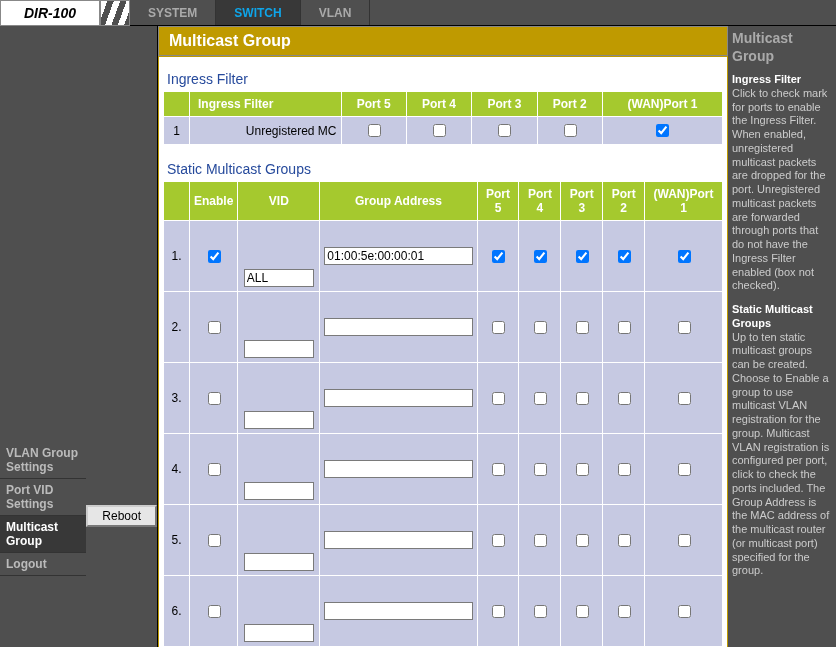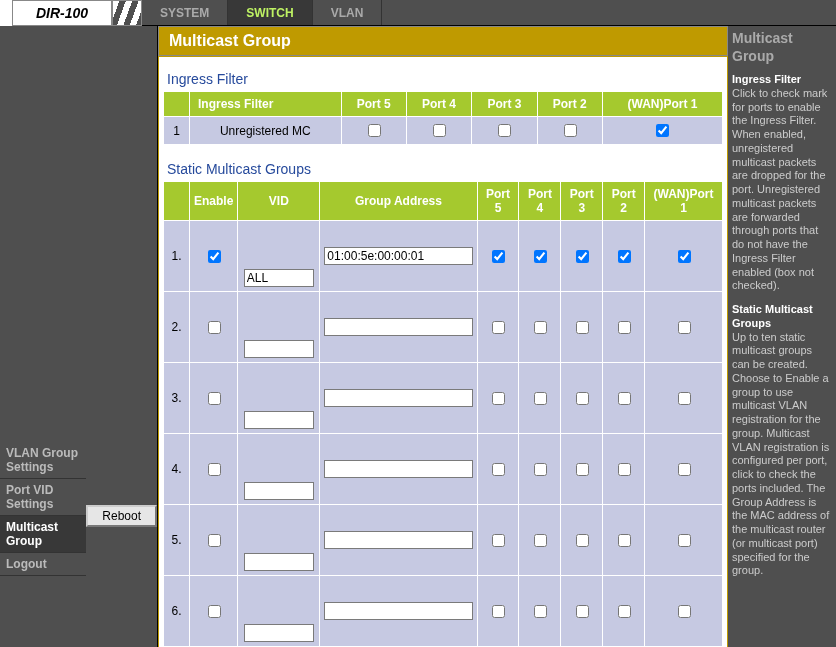--- a/index.html
+++ b/index.html
@@ -9,21 +9,20 @@
     font-size: 12px;
     background: #fff;
     width: 836px;
   }
   
   .topbar {
     display: flex;
     height: 26px;
     background: #4f4f4f;
     border-bottom: 1px solid #000;
-    margin-left: 12px;
   }
   .logo-box {
     width: 100px;
     height: 26px;
     background: #fff;
     border: 1px solid #888;
     display: flex;
     align-items: center;
     justify-content: center;
     font-weight: bold;
@@ -45,21 +44,21 @@
     font-weight: bold;
     font-size: 12px;
     padding: 8px 18px;
     display: flex;
     align-items: center;
     height: 100%;
     border-right: 1px solid #333;
     cursor: pointer;
   }
   .topnav-item.active {
-    color: #bef264;
+    color: #0ea5e9;
     background: #383838;
   }
   
   .layout {
     display: flex;
     min-height: 621px;
   }
   .sidebar {
     width: 158px;
     background: #4f4f4f;
@@ -220,21 +219,21 @@
           <th style="width:26px"></th>
           <th style="text-align:left;padding-left:8px">Ingress Filter</th>
           <th>Port 5</th>
           <th>Port 4</th>
           <th>Port 3</th>
           <th>Port 2</th>
           <th>(WAN)Port 1</th>
         </tr>
         <tr>
           <td class="rn">1</td>
-          <td style="text-align:center">Unregistered MC</td>
+          <td style="text-align:right">Unregistered MC</td>
           <td><input type="checkbox" style=""></td>
           <td><input type="checkbox" style=""></td>
           <td><input type="checkbox" style=""></td>
           <td><input type="checkbox" style=""></td>
           <td><input type="checkbox" checked="" style=""></td>
         </tr>
       </tbody>
         </table>
 
       <div style="height:16px"></div>

